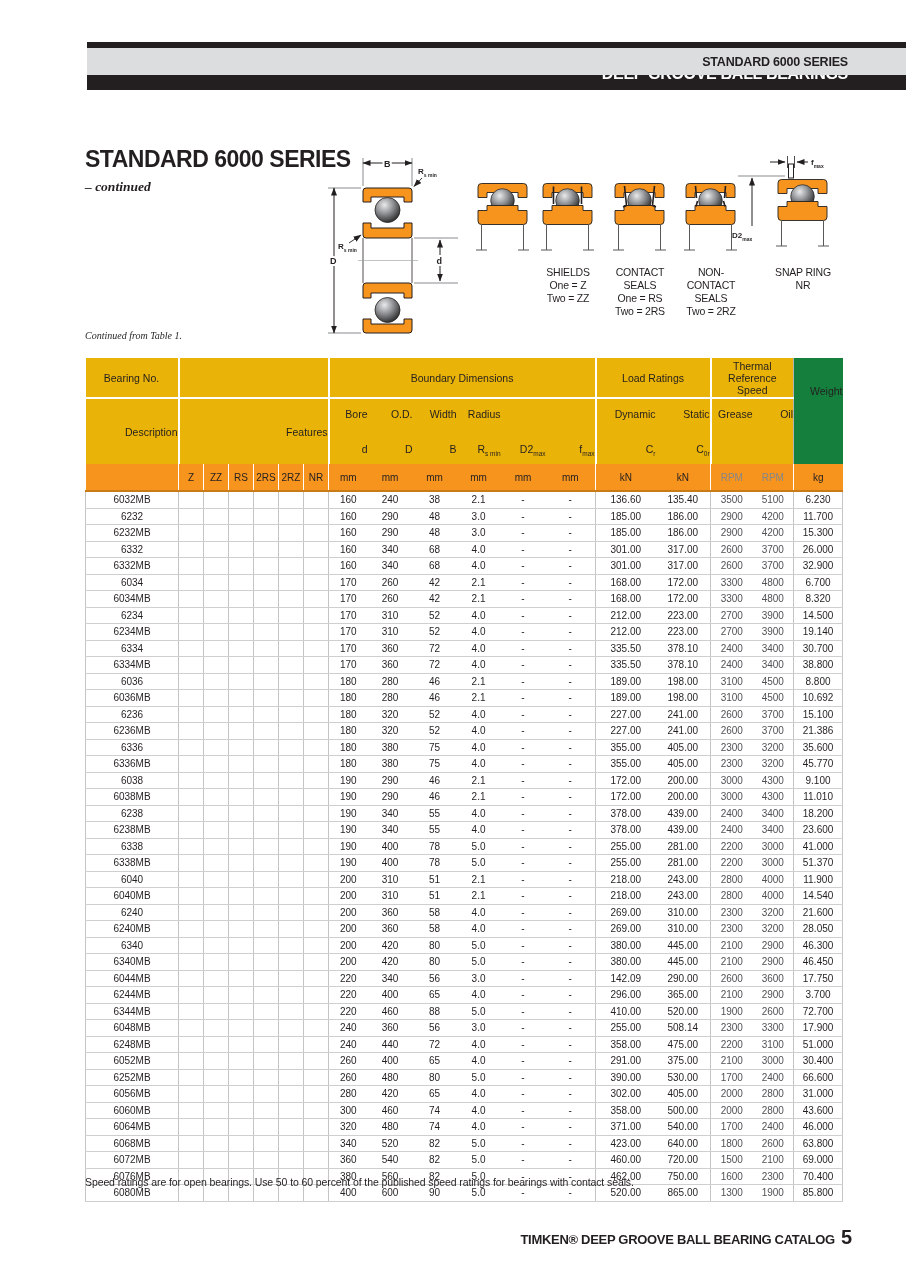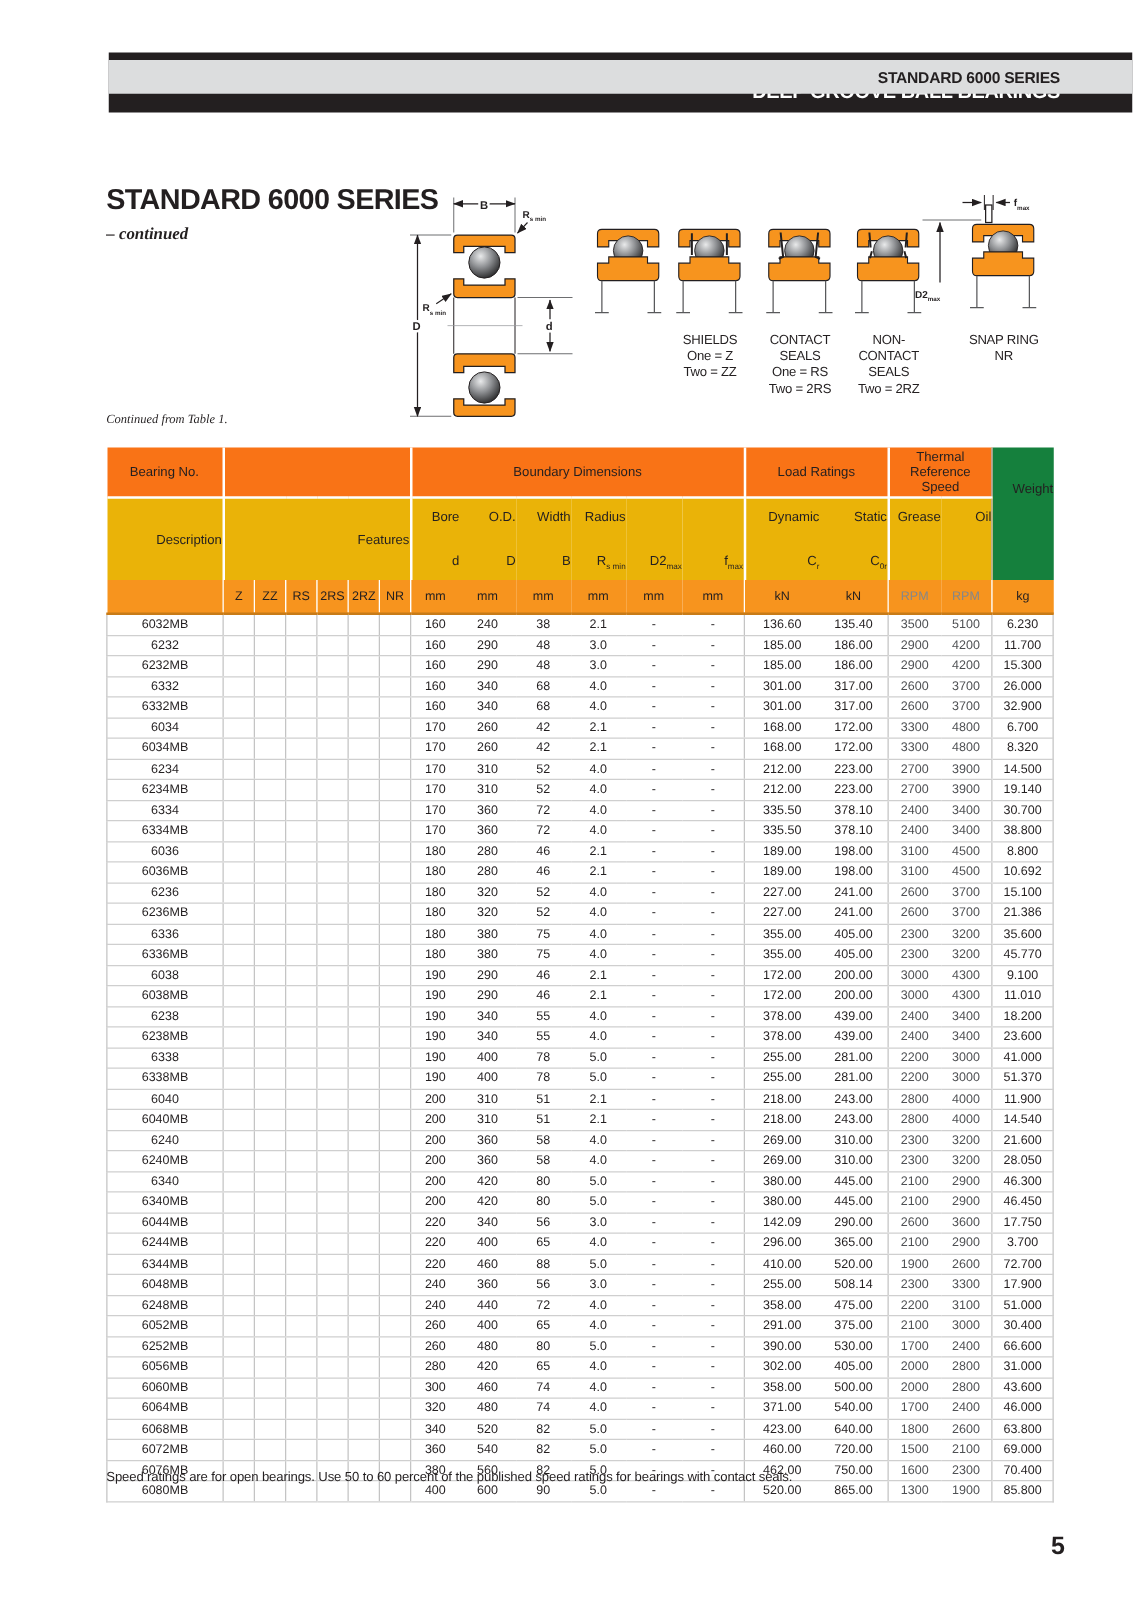--- a/index.html
+++ b/index.html
@@ -22,21 +22,21 @@
   
   .diagrams{position:absolute;left:300px;top:150px;width:606px;height:215px;}
   .diagrams svg{position:absolute;overflow:visible;}
   .cap{position:absolute;top:116px;width:92px;text-align:center;font-weight:normal;font-size:10.5px;line-height:13px;letter-spacing:-0.2px;}
   .dim-t{font-size:9px;font-weight:bold;fill:#231f20;}
   .dim-s{font-size:8px;font-weight:bold;fill:#231f20;}
   .sub-s{font-size:5px;}
   
   table.main{position:absolute;left:85px;top:358px;width:757px;border-collapse:collapse;table-layout:fixed;font-size:10px;}
   table.main th,table.main td{padding:0;margin:0;font-weight:normal;}
-  .hd{background:#f97316;font-weight:normal;font-size:10.5px;text-align:center;vertical-align:middle;border-bottom:2px solid #fff;}
+  .hd{background:#eab308;font-weight:normal;font-size:10.5px;text-align:center;vertical-align:middle;border-bottom:2px solid #fff;}
   .hl{background:#eab308;font-size:10.5px;text-align:right;vertical-align:middle;}
   .gw{border-right:2px solid #fff;}
   .r1{height:40px;}
   .r2{height:66px;}
   .bcol{vertical-align:top;}
   .bcol .ct{padding-top:9px;height:20px;}
   .bcol .cb{padding-top:15px;}
   .tcol{vertical-align:top;}
   .tcol .ct{padding-top:9px;}
   sub{font-size:6.5px;}
@@ -1142,14 +1142,15 @@
         <td class="td-load">865.00</td>
         <td class="td-rpm td-gl">1300</td>
         <td class="td-rpm">1900</td>
         <td class="td-wt td-gl">85.800</td>
       </tr>
     </tbody>
 </table>
 
 <div class="footnote">Speed ratings are for open bearings. Use 50 to 60 percent of the published speed ratings for bearings with contact seals.</div>
 <div class="pagefoot">
+  <span class="txt">TIMKEN® DEEP GROOVE BALL BEARING CATALOG</span>
   <span class="num">5</span>
 </div>
 
 </body></html>

